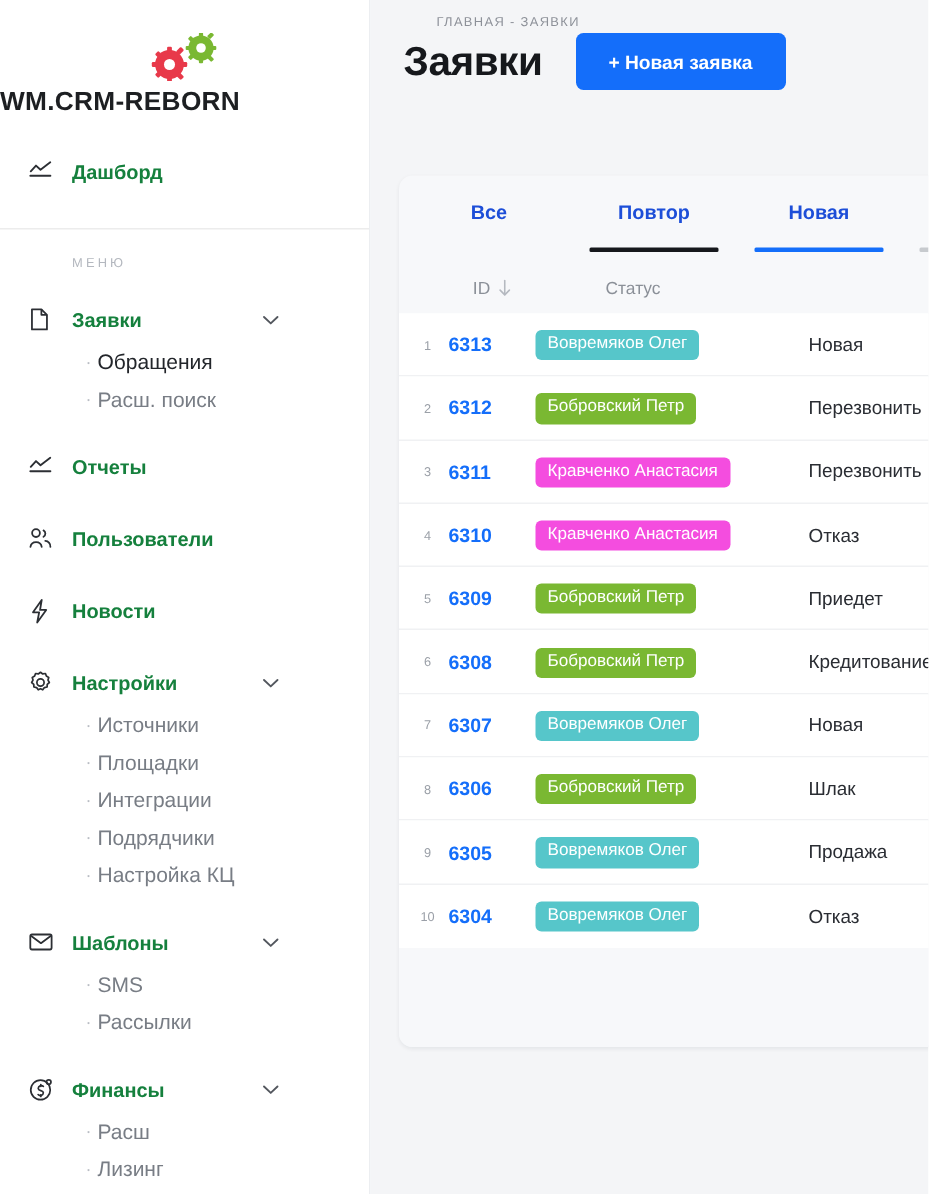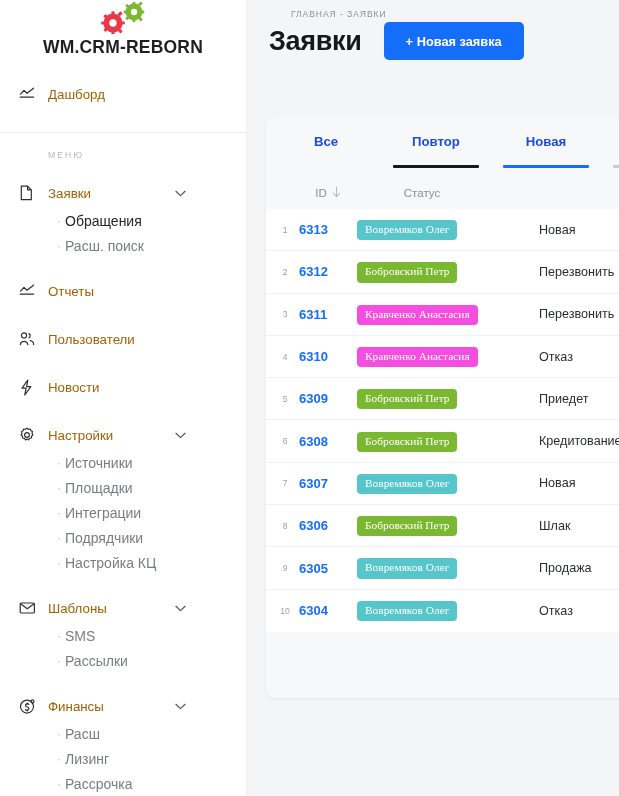--- a/index.html
+++ b/index.html
@@ -14,22 +14,21 @@
   
   #sidebar {
     width: 247px; height: 796px;
     background: #ffffff;
     border-right: 1px solid #eceef1;
     flex: 0 0 247px;
     position: relative;
     overflow: hidden;
   }
   .brand {
-    padding: 0 0 0 0;
-    text-align: center;
+    padding: 20px 0 0 0;
   }
   .brand-gears { height: 36px; display:flex; align-items:center; justify-content:center; }
   .brand-name {
     font-size: 17.5px;
     font-weight: bold;
     letter-spacing: 0.2px;
     color: #1d1f22;
     margin-top: 1px;
   }
   .side-divider {
@@ -44,22 +43,22 @@
     cursor: pointer;
   }
   .nav-ico {
     width: 22px; flex: 0 0 22px;
     display: flex; align-items: center; justify-content: flex-start;
     color: #2c2f34;
   }
   .nav-ico svg { display:block; }
   .nav-label {
     font-size: 13.3px;
-    color: #a16207;
-    font-weight: normal;
+    color: #15803d;
+    font-weight: bold;
     margin-left: 7px;
     white-space: nowrap;
   }
   .nav-caret {
     margin-left: auto; margin-right: 60px;
     color: #53575e;
     display: flex; align-items: center;
   }
   .menu-head {
     font-size: 8.6px; letter-spacing: 2.1px;
@@ -185,21 +184,20 @@
   }
   .c-op { width: 182px; flex: 0 0 182px; }
   .badge {
     display: inline-block;
     border-radius: 4px;
     color: #ffffff;
     font-size: 11.4px;
     padding: 3px 8px 4px 8px;
     white-space: nowrap;
     line-height: 1.15;
-    font-family: Liberation Serif, serif;
   }
   .c-st {
     width: 150px; flex: 0 0 150px;
     font-size: 12.6px; color: #2a2d33; white-space: nowrap;
   }
   .card-foot { height: 72px; background: #f7f8fa; }
 </style>
 </head>
 <body>
 

